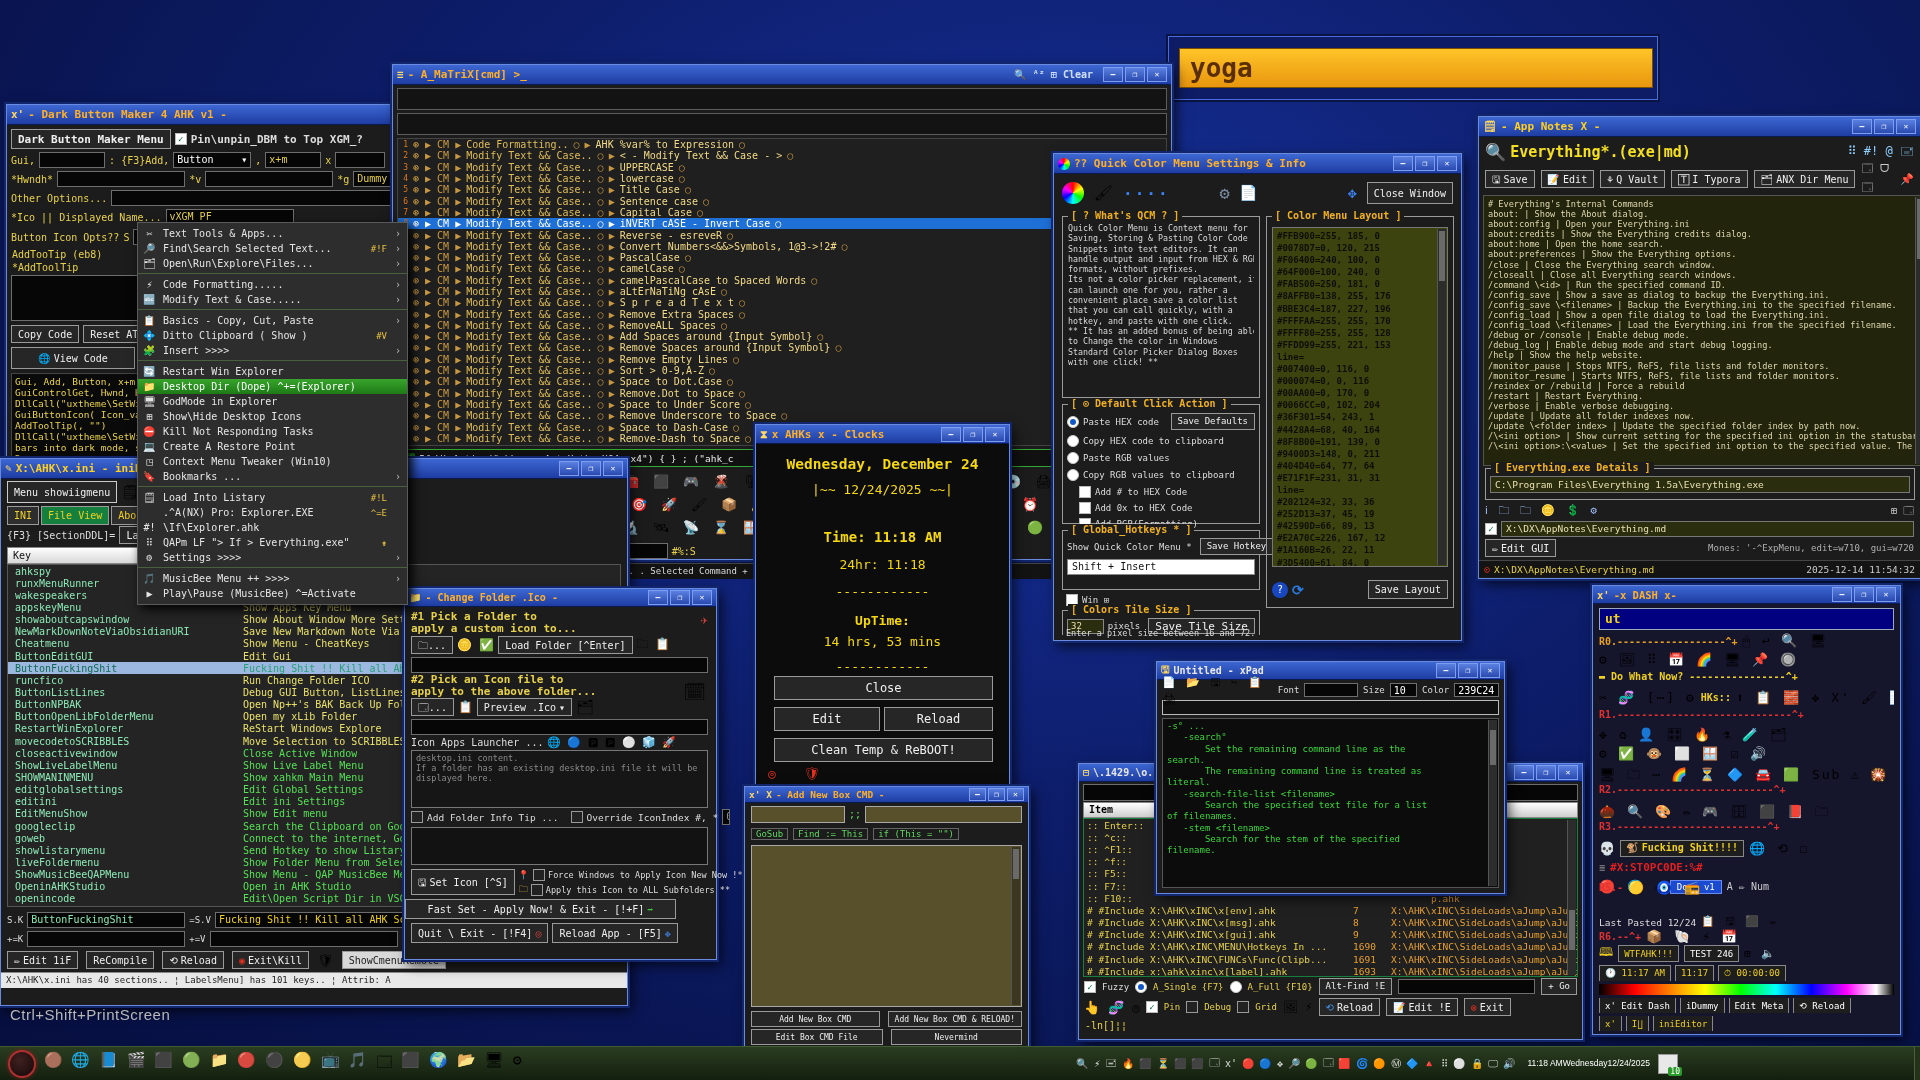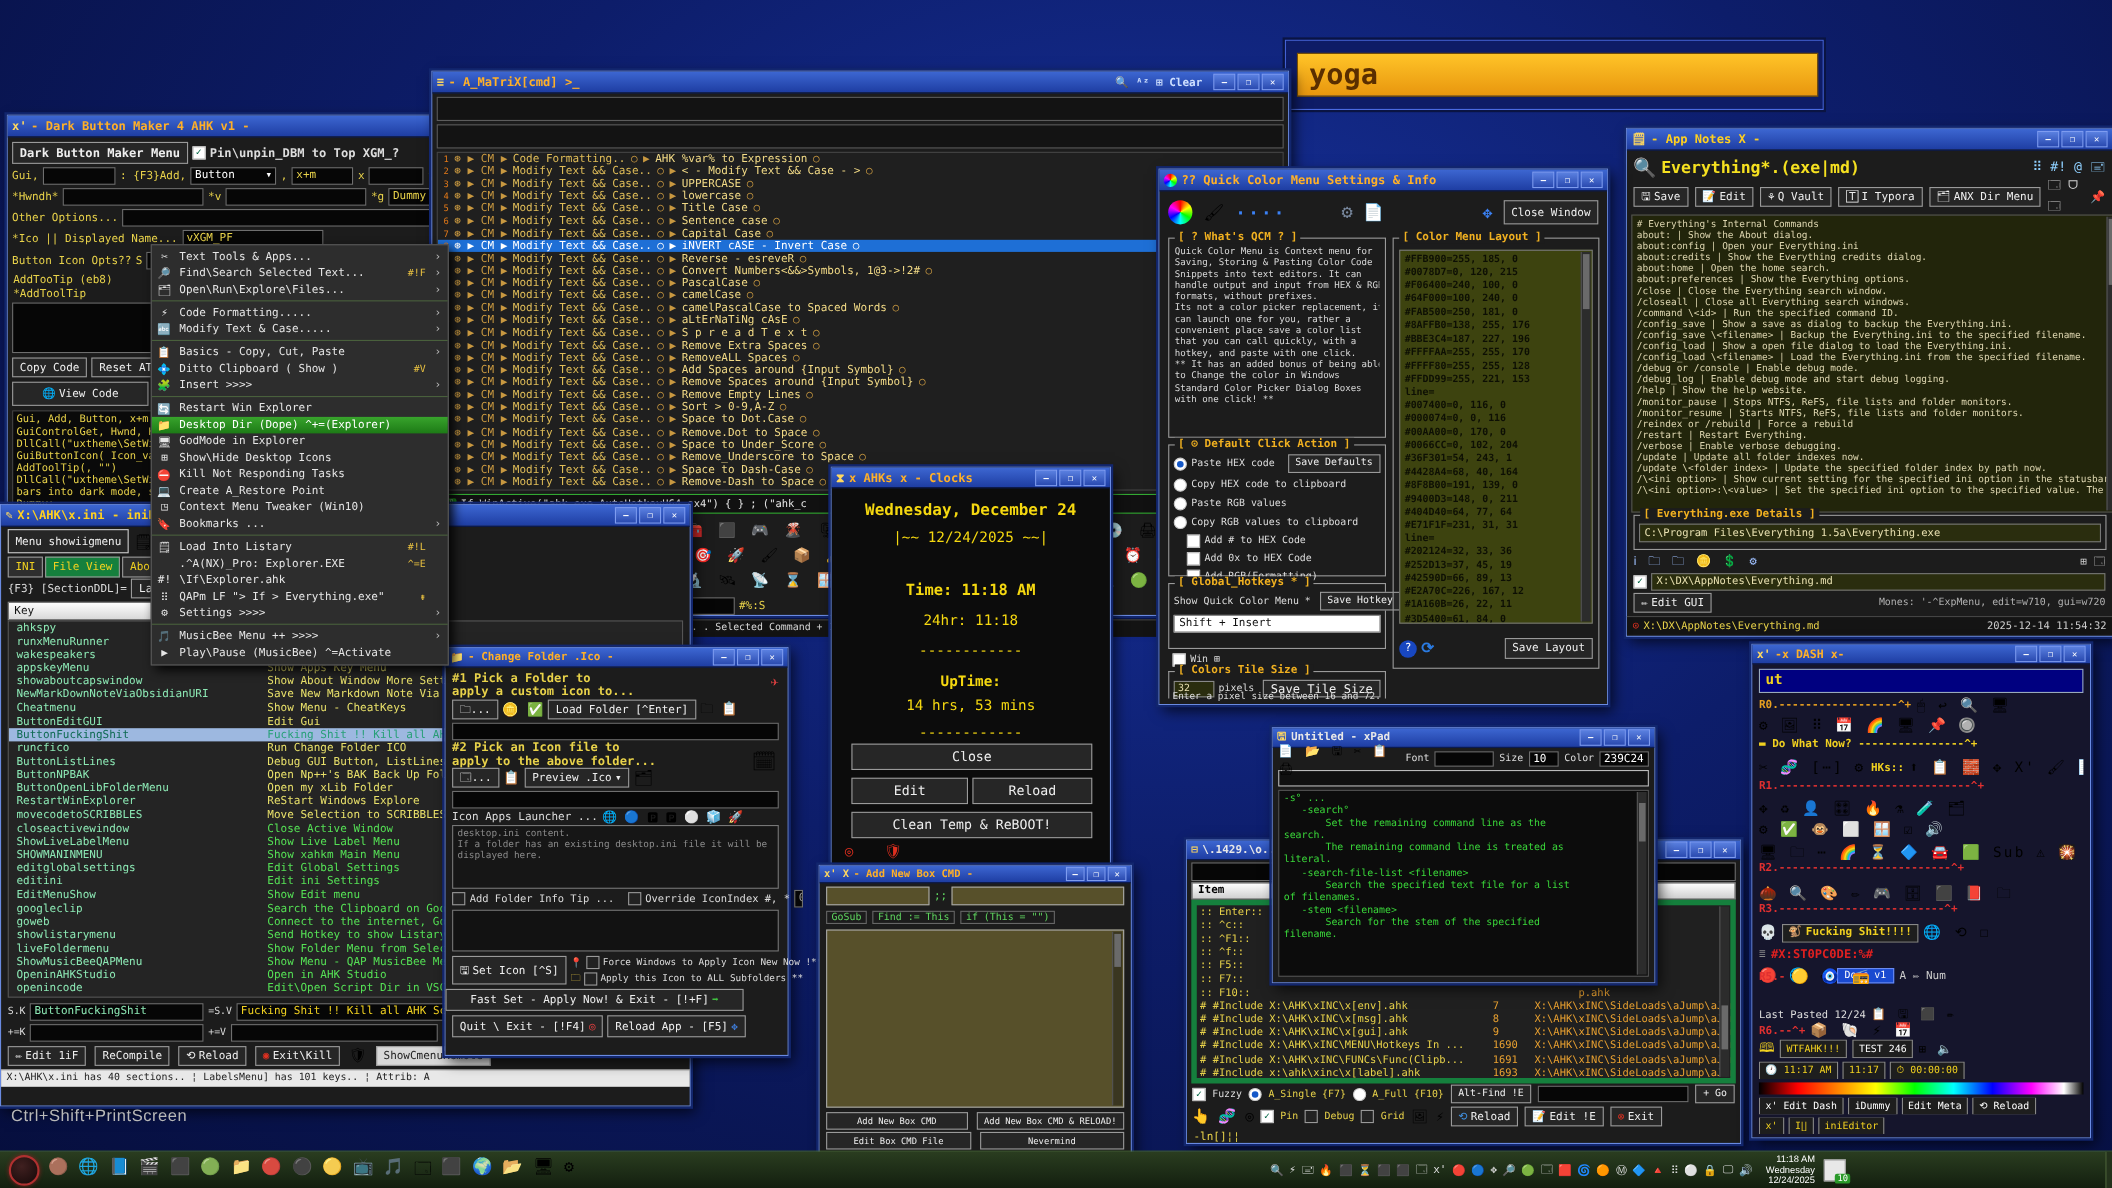--- a/index.html
+++ b/index.html
@@ -66,21 +66,21 @@
   .xline{font-size:9px;line-height:11.3px;color:#3ad83a;white-space:pre}
   .cline{color:#b0b0b0;font-size:9px;line-height:11px;white-space:nowrap}
   .dashrow{position:absolute;left:6px;right:6px;display:flex;align-items:center;gap:5px;
     font-size:10px;white-space:nowrap;overflow:hidden}
   .rlab{color:#e03030;font-weight:bold}
   .olab{color:#e8a020;font-weight:bold}
   .dico{font-size:13px;letter-spacing:2px}
   .dbtn{background:#1e1e1e;border:1px solid #888;color:#f0d020;font-size:9px;padding:0 5px;
     height:15px;line-height:14px;display:inline-flex;align-items:center;gap:3px}
   .olive{background:#57502a;border:1px solid #a8a8a8}
-  .tseg{display:flex;flex-direction:column;justify-content:center;text-align:right;
+  .tseg{display:flex;flex-direction:row;justify-content:center;text-align:right;
     color:#fff;font-size:8.5px;line-height:9.5px;font-family:"Liberation Sans",sans-serif}
 </style>
 </head>
 <body>
 
 <div style="position:absolute;left:1168px;top:36px;width:488px;height:62px;background:#0e1c66;border:1px solid #4a6ae0;outline:2px solid #0a1443;z-index:1">
   <div style="position:absolute;left:10px;top:11px;width:452px;height:38px;background:linear-gradient(180deg,#ffc428,#e8960e);border:1px solid #7a5000;display:flex;align-items:center;padding:0 10px">
     <span style="font:bold 26px 'DejaVu Sans Mono',monospace;color:#5a2e00">yoga</span>
   </div>
 </div>
@@ -892,21 +892,21 @@
         <span class="wb">—</span>
         <span class="wb">❐</span>
         <span class="wb">✕</span>
       </span>
   </div>
   <div class="row" style="height:20px;padding:0 4px">
     <span class="inp" style="width:320px;height:15px"></span>
     <span class="inp" style="flex:1;height:15px"></span>
   </div>
   <div style="margin:0 4px;height:14px;background:linear-gradient(#fff,#cfcfcf);border:1px solid #888;color:#000;font-weight:bold;font-size:10px;line-height:14px;padding:0 5px">Item</div>
-  <div style="margin:0 4px;background:#202020;border:5px solid #15803d;height:157px;overflow:hidden;position:relative">
+  <div style="margin:0 4px;background:#202020;border:1px solid #15803d;height:157px;overflow:hidden;position:relative">
     <div>
 
         <div class="row" style="height:12.2px">
           <span style="color:#e8d24a;font-size:9.5px;padding-left:3px;width:340px">:: Enter::</span>
           <span style="color:#e8a030;font-size:9.5px">p.ahk</span>
         </div>
 
         <div class="row" style="height:12.2px">
           <span style="color:#e8d24a;font-size:9.5px;padding-left:3px;width:340px">:: ^c::</span>
           <span style="color:#e8a030;font-size:9.5px">p.ahk</span>

